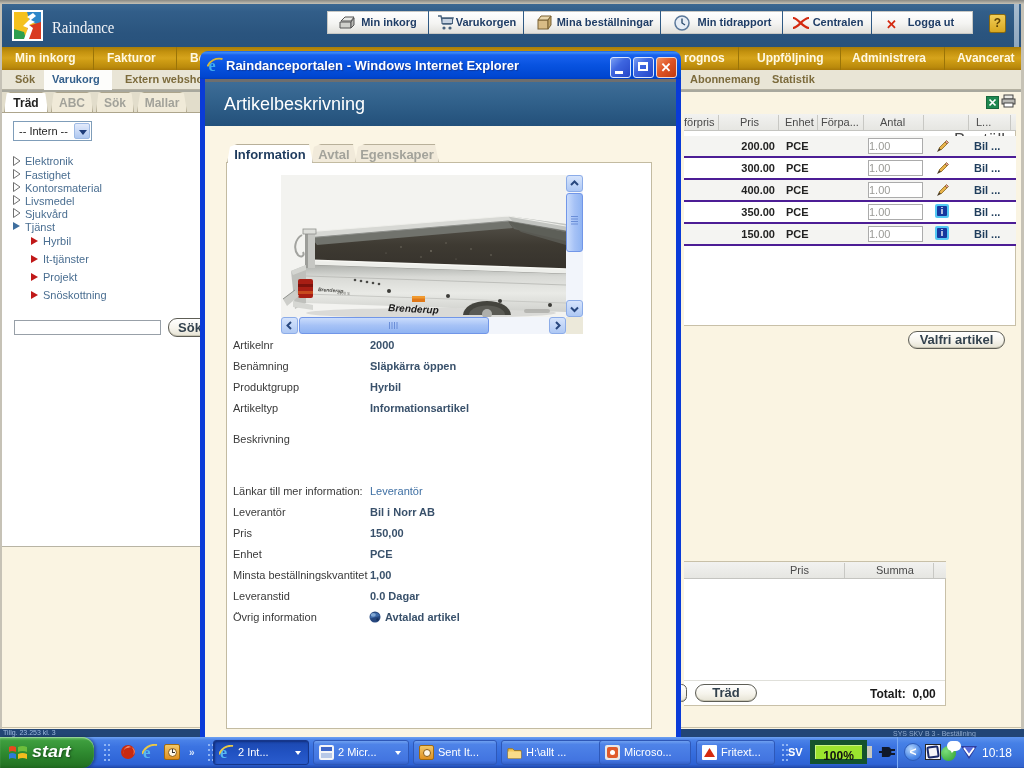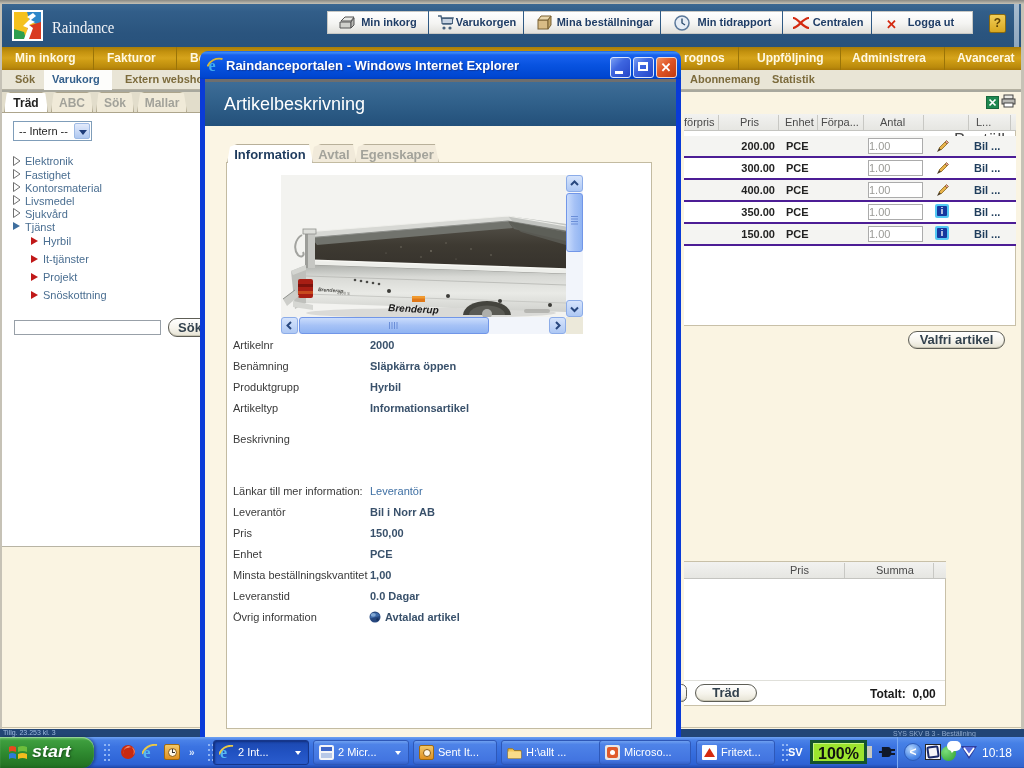--- a/index.html
+++ b/index.html
@@ -524,21 +524,21 @@
 </div>
 <div class="task" style="left:696px;width:79px;">
   <div class="ic" style="background:#fff;border-radius:1px;">
       <div style="position:absolute;left:2px;top:3px;width:11px;height:9px;background:#D42A10;clip-path:polygon(50% 0,100% 100%,0 100%);"></div>
     </div>
   <span class="tx">Fritext...</span>
 </div>
 
 <div class="dots" style="left:781px;z-index:21;"></div>
 <div class="abs" style="left:788px;top:746px;color:#fff;font-size:11px;font-weight:bold;z-index:21;">SV</div>
-<div class="abs" style="left:810px;top:740px;width:57px;height:24px;background:#9CE42E;border:3px solid #14532d;box-shadow:inset 1px 1px 0 #C8F484;color:#111;font-size:16px;font-weight:bold;text-align:center;line-height:22px;z-index:21;">100%</div>
+<div class="abs" style="left:810px;top:740px;width:57px;height:24px;background:#9CE42E;border:5px solid #14532d;box-shadow:inset 1px 1px 0 #C8F484;color:#111;font-size:12px;font-weight:bold;text-align:center;line-height:22px;z-index:21;">100%</div>
 <div class="abs" style="left:867px;top:746px;width:5px;height:12px;background:#C8C8C0;z-index:21;"></div>
 <svg class="abs" style="left:877px;top:745px;z-index:21;" width="20" height="15" viewBox="0 0 20 15">
     <path d="M2,7 L6,7 M6,3 L6,11 L11,11 C14,11 14,3 11,3 L6,3 Z M11,5 L18,5 M11,9 L18,9" stroke="#10182A" stroke-width="2.2" fill="#10182A"></path>
   </svg>
 <div class="abs" style="left:897px;top:737px;width:127px;height:31px;background:linear-gradient(180deg,#5E94EE 0%,#4680E6 20%,#3C74DE 60%,#3364CE 95%,#2450B0 100%);border-left:1px solid #7AAAF6;z-index:20;"></div>
 <div class="abs" style="left:904px;top:743px;width:18px;height:18px;border-radius:50%;background:radial-gradient(circle at 6px 5px,#B8D8FC,#4E8AE8 60%,#2E6CD8);border:1px solid #2E5CB8;color:#fff;font-weight:bold;font-size:12px;text-align:center;line-height:16px;z-index:21;">&lt;</div>
 <div class="abs" style="left:925px;top:744px;width:16px;height:16px;background:#F4F4F8;border:1px solid #222;z-index:21;">
     <div style="position:absolute;left:1px;top:1px;width:12px;height:12px;border:2px solid #1A2A6A;transform:rotate(-8deg);border-radius:2px;"></div>
   </div>
 <div class="abs" style="left:941px;top:746px;width:15px;height:15px;border-radius:50%;background:radial-gradient(circle at 5px 5px,#7ADE7A,#2E9E2E);z-index:21;"></div>

